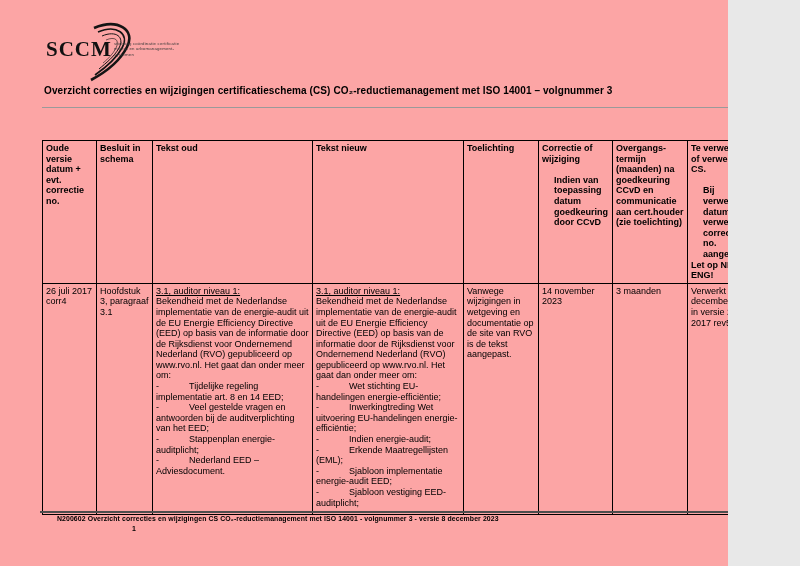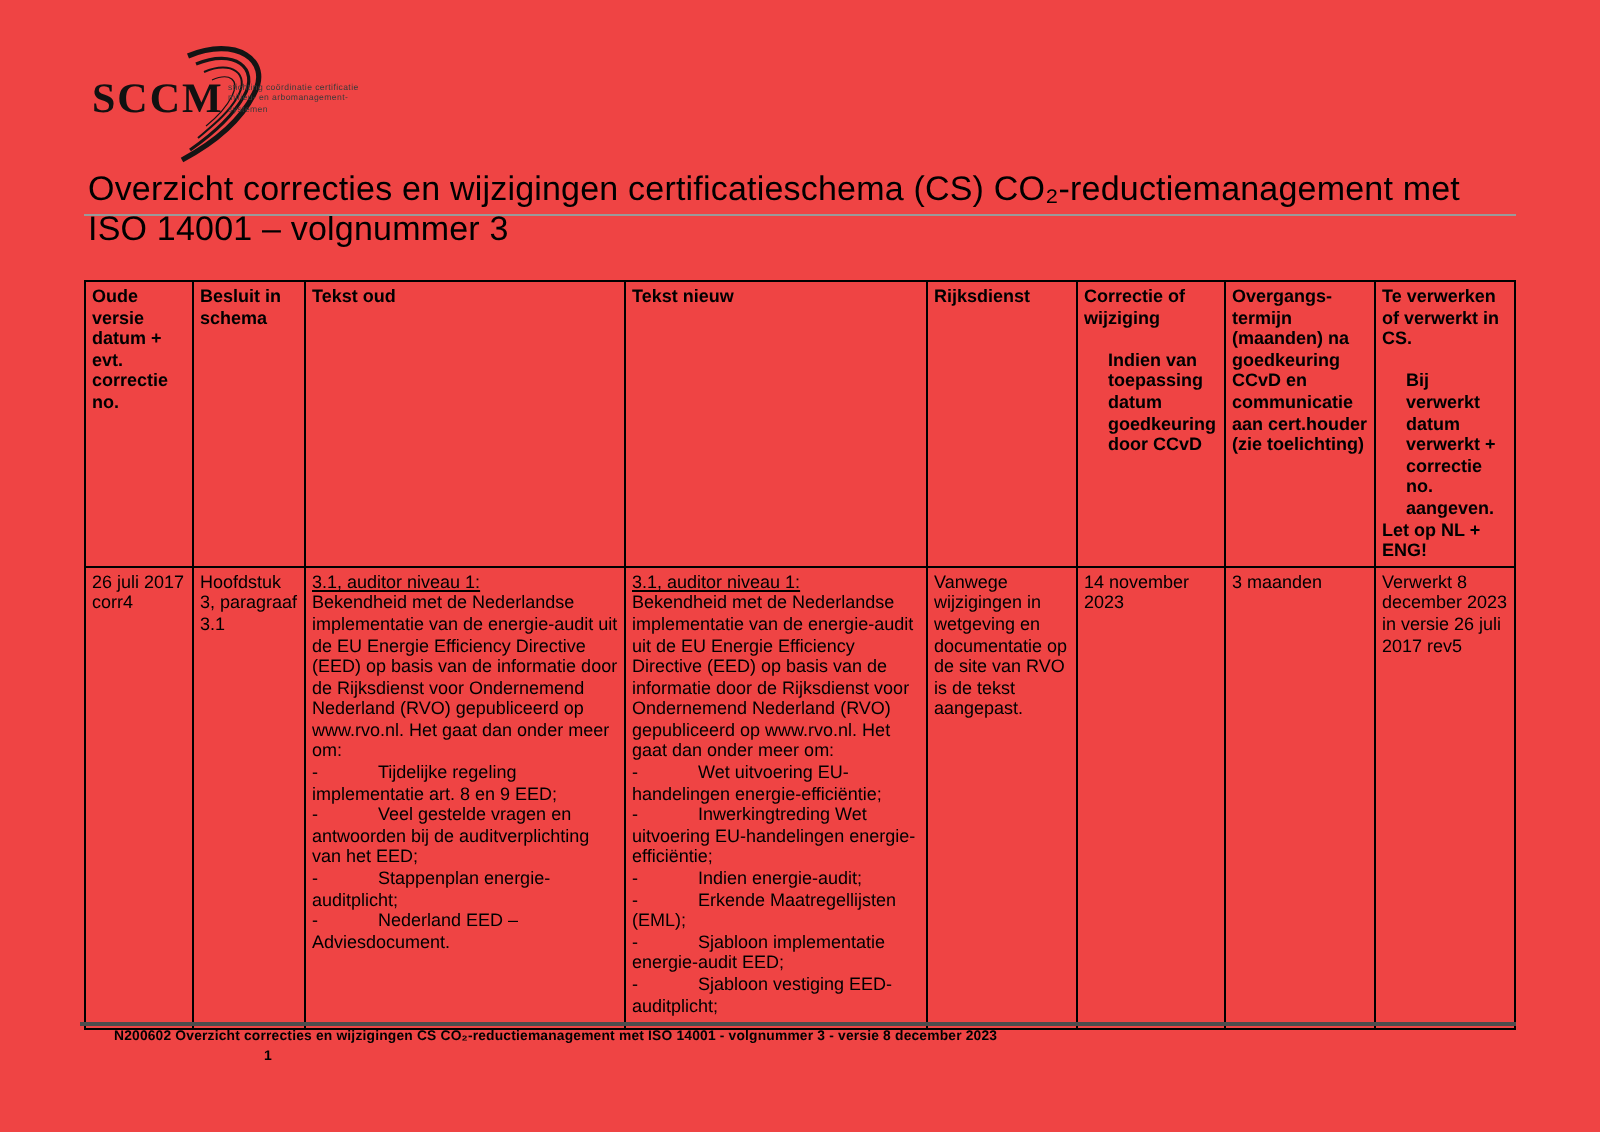--- a/index.html
+++ b/index.html
@@ -1,37 +1,37 @@
 <!DOCTYPE html>
 <html><head>
 <meta charset="utf-8">
 <style>
   html,body { margin:0; padding:0; background:#e8e8e8; }
   .page {
-    position:relative; width:800px; height:566px; background:#ef4444;
+    position:relative; width:728px; height:566px; background:#fca5a5;
     font-family:"Liberation Sans", sans-serif; color:#000; overflow:hidden;
   }
 
   
   .logo { position:absolute; left:46px; top:20px; width:180px; height:62px; }
   .logo-text {
     position:absolute; left:0; top:17px;
     font-family:"Liberation Serif", serif; font-weight:bold;
     font-size:21px; letter-spacing:1px; color:#111;
   }
   .logo-swoosh { position:absolute; left:42px; top:0; }
   .logo-tagline {
     position:absolute; left:68px; top:21px; width:90px;
     font-size:4.3px; line-height:5.4px; color:#3a3a3a; letter-spacing:0.2px;
   }
 
   
   .doc-title {
     position:absolute; left:44px; top:85px; width:715px;
-    font-size:17px; font-weight:normal; letter-spacing:0.1px;
+    font-size:10px; font-weight:bold; letter-spacing:0.1px;
   }
   .title-rule {
     position:absolute; left:42px; top:107px; width:716px; height:0;
     border-top:1.5px solid #9a9a9a;
   }
 
   
   .doc-table {
     position:absolute; left:42px; top:140px; width:715px;
     border-collapse:collapse; table-layout:fixed;
@@ -105,50 +105,50 @@
       <th>
             <div>Besluit in schema</div>
           </th>
       <th>
             <div>Tekst oud</div>
           </th>
       <th>
             <div>Tekst nieuw</div>
           </th>
       <th>
-            <div>Rijksdienst</div>
+            <div>Toelichting</div>
           </th>
       <th>
         <div>Correctie of wijziging</div>
         <div class="p2">Indien van toepassing datum goedkeuring door CCvD</div>
       </th>
       <th>
             <div>Overgangs-termijn (maanden) na goedkeuring CCvD en communicatie aan cert.houder (zie toelichting)</div>
           </th>
       <th>
         <div>Te verwerken of verwerkt in CS.</div>
         <div class="p2">Bij verwerkt datum verwerkt + correctie no. aangeven.</div>
         <div>Let op NL + ENG!</div>
       </th>
     </tr>
     <tr class="body-row">
       <td>26 juli 2017 corr4</td>
       <td>Hoofdstuk 3, paragraaf 3.1</td>
       <td>
         <div class="u">3.1, auditor niveau 1:</div>
         <div>Bekendheid met de Nederlandse implementatie van de energie-audit uit de EU Energie Efficiency Directive (EED) op basis van de informatie door de Rijksdienst voor Ondernemend Nederland (RVO) gepubliceerd op www.rvo.nl. Het gaat dan onder meer om:</div>
-        <div class="li"><span>-</span><span class="gap"></span><span>Tijdelijke regeling implementatie art. 8 en 9 EED;</span></div>
+        <div class="li"><span>-</span><span class="gap"></span><span>Tijdelijke regeling implementatie art. 8 en 14 EED;</span></div>
         <div class="li"><span>-</span><span class="gap"></span><span>Veel gestelde vragen en antwoorden bij de auditverplichting van het EED;</span></div>
         <div class="li"><span>-</span><span class="gap"></span><span>Stappenplan energie-auditplicht;</span></div>
         <div class="li"><span>-</span><span class="gap"></span><span>Nederland EED – Adviesdocument.</span></div>
       </td>
       <td>
         <div class="u">3.1, auditor niveau 1:</div>
         <div>Bekendheid met de Nederlandse implementatie van de energie-audit uit de EU Energie Efficiency Directive (EED) op basis van de informatie door de Rijksdienst voor Ondernemend Nederland (RVO) gepubliceerd op www.rvo.nl. Het gaat dan onder meer om:</div>
-        <div class="li"><span>-</span><span class="gap"></span><span>Wet uitvoering EU-handelingen energie-efficiëntie;</span></div>
+        <div class="li"><span>-</span><span class="gap"></span><span>Wet stichting EU-handelingen energie-efficiëntie;</span></div>
         <div class="li"><span>-</span><span class="gap"></span><span>Inwerkingtreding Wet uitvoering EU-handelingen energie-efficiëntie;</span></div>
         <div class="li"><span>-</span><span class="gap"></span><span>Indien energie-audit;</span></div>
         <div class="li"><span>-</span><span class="gap"></span><span>Erkende Maatregellijsten (EML);</span></div>
         <div class="li"><span>-</span><span class="gap"></span><span>Sjabloon implementatie energie-audit EED;</span></div>
         <div class="li"><span>-</span><span class="gap"></span><span>Sjabloon vestiging EED-auditplicht;</span></div>
       </td>
       <td>Vanwege wijzigingen in wetgeving en documentatie op de site van RVO is de tekst aangepast.</td>
       <td>14 november 2023</td>
       <td>3 maanden</td>
       <td>Verwerkt 8 december 2023 in versie 26 juli 2017 rev5</td>

